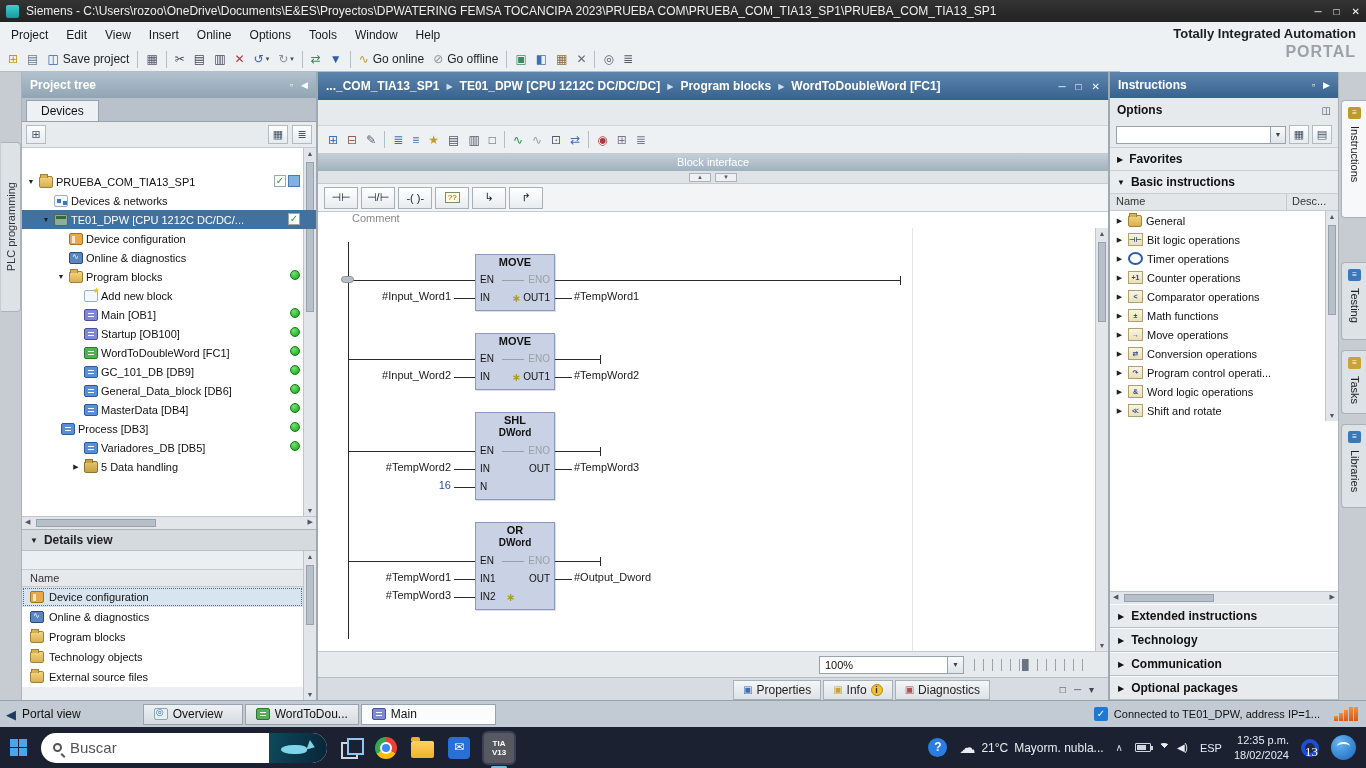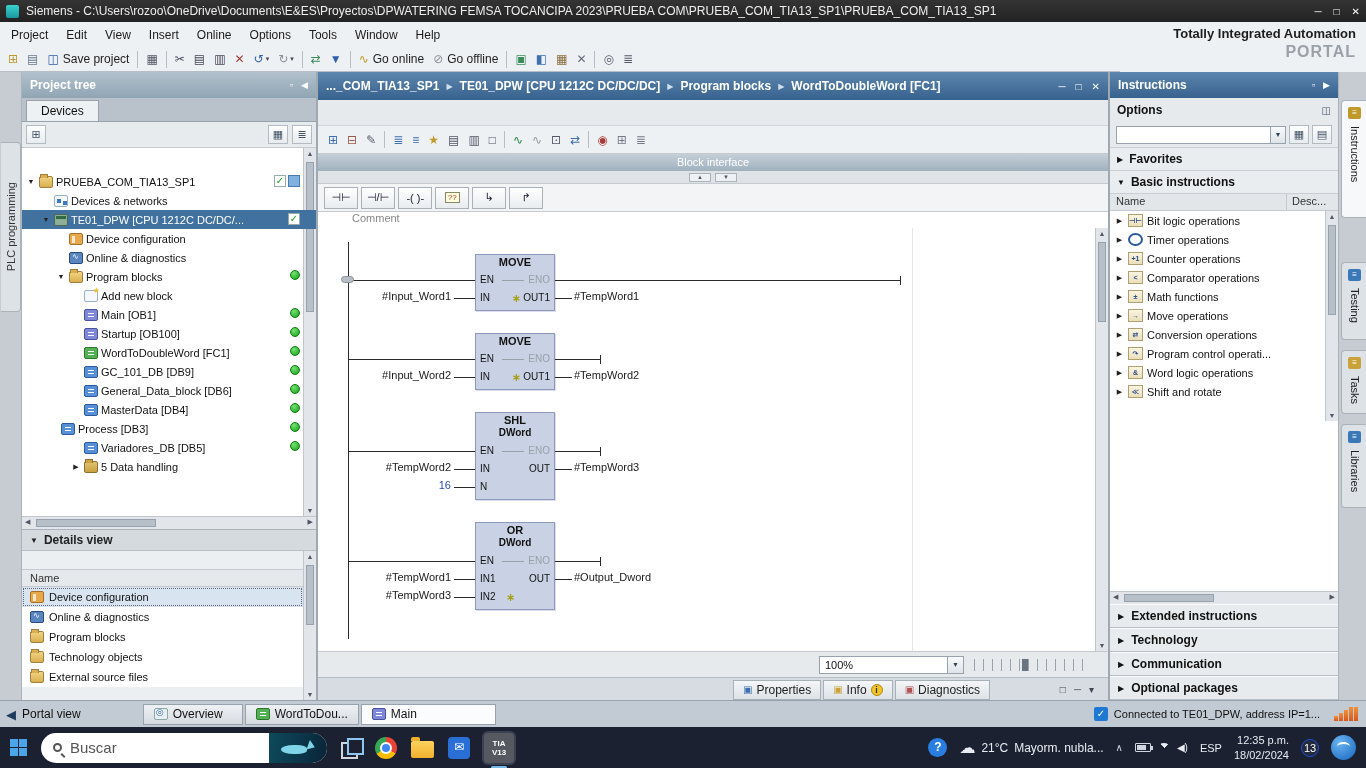--- a/index.html
+++ b/index.html
@@ -204,21 +204,21 @@
 .weather .cl{font-size:16px;color:#e8ecf2;}
 .chev{color:#cfd6e0;font-size:10px;}
 .tray{display:flex;align-items:center;gap:7px;}
 .batt{width:16px;height:9px;border:1px solid #cfd6e0;border-radius:1px;position:relative;}
 .batt::before{content:'';position:absolute;left:1px;top:1px;bottom:1px;width:9px;background:#cfd6e0;}
 .batt::after{content:'';position:absolute;right:-3px;top:2px;width:2px;height:4px;background:#cfd6e0;}
 .wifi{width:12px;height:10px;background:conic-gradient(from 315deg,#e8ecf2 0 90deg,transparent 90deg);border-radius:50% 50% 0 0;}
 .spk{display:flex;align-items:center;font-size:10px;color:#e8ecf2;}
 .lang{font-size:11px;}
 .clockbox{text-align:right;font-size:11px;line-height:1.3;}
-.badge13{width:18px;height:18px;border-radius:50%;border:1px solid #1d4ed8;background:#232a3c;color:#fff;font-size:11px;text-align:center;line-height:17px;}
+.badge13{width:18px;height:18px;border-radius:50%;border:4px solid #1d4ed8;background:#232a3c;color:#fff;font-size:13px;text-align:center;line-height:17px;font-family:Liberation Serif, serif;}
 .bluedot{width:25px;height:25px;border-radius:50%;background:radial-gradient(circle at 35% 30%,#6ab4f0,#1565c0);position:relative;}
 .bluedot::after{content:'';position:absolute;left:6px;top:7px;width:13px;height:7px;border-top:2px solid #fff;border-radius:50%;}
 </style>
 </head>
 <body>
 
 <div id="screen">
 
   <div class="titlebar">
     <span class="appico"></span>
@@ -751,20 +751,25 @@
     <div class="colhead">
       <span class="c1">Name</span>
       <span class="c2">Desc...</span>
     </div>
     <div class="irows">
       <div class="vscroll">
         <span class="sarr">▲</span>
         <span class="sthumb" style="top:14px;height:90px;"></span>
         <span class="sarr bottom">▼</span>
       </div>
+    <div class="irow">
+          <div class="arrow">▶</div>
+          <div class="ti ti-folder"></div>
+          <div class="lbl">General</div>
+        </div>
         <div class="irow">
           <div class="arrow">▶</div>
           <div class="ci ci-bit">⊣⊢</div>
           <div class="lbl">Bit logic operations</div>
         </div>
         <div class="irow">
           <div class="arrow">▶</div>
           <div class="ci ci-timer"></div>
           <div class="lbl">Timer operations</div>
         </div>

